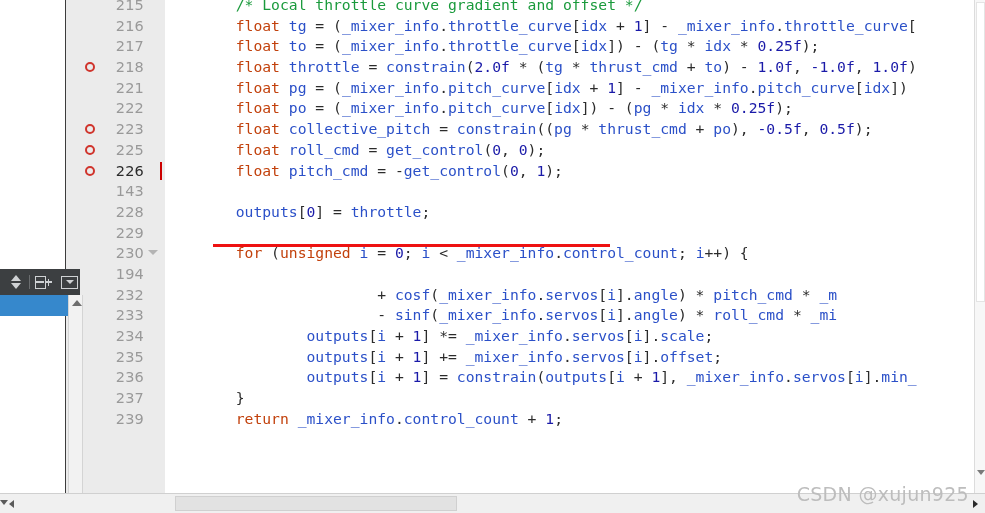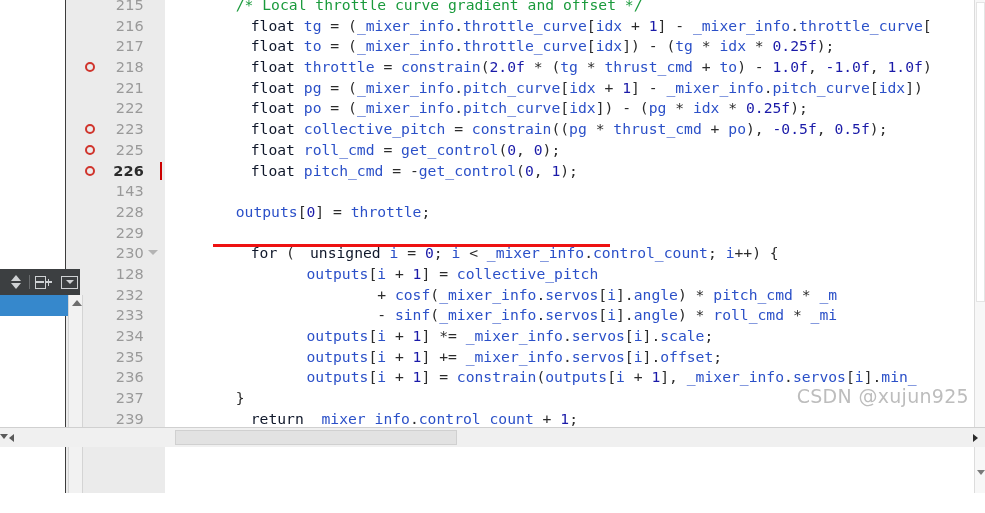--- a/index.html
+++ b/index.html
@@ -17,21 +17,21 @@
     width: 985px;
     height: 513px;
     background: #ffffff;
     overflow: hidden;
   }
 
   
   .editor {
     position: absolute;
     left: 0; top: 0;
-    width: 985px; height: 447px;
+    width: 985px; height: 513px;
     background: #ffffff;
   }
 
   
   .left-strip {
     position: absolute;
     left: 0; top: 0;
     width: 65px; height: 493px;
     background: #ffffff;
   }
@@ -81,21 +81,21 @@
     left: 66px;
     width: 78px;
     text-align: right;
     color: #999999;
     font-size: 14.5px;
     font-family: "DejaVu Sans", sans-serif;
     letter-spacing: .2px;
   }
   .lnum.current {
     color: #2b2b2b;
-    font-weight: bold;
+    font-weight: normal;
   }
 
   
   .bp {
     position: absolute;
     left: 85px;
     top: 5.2px;
     width: 10px; height: 10px;
     border: 2px solid #d0342c;
     border-radius: 50%;
@@ -127,21 +127,21 @@
     position: absolute;
     left: 165px;
     top: 0;
     white-space: pre;
     font-family: "DejaVu Sans Mono", monospace;
     font-size: 14.7px;
     color: #2a2a2a;
   }
 
   
-  .tok-kw   { color: #0f172a; margin-left: 15px; }        
+  .tok-kw   { color: #c2410c; }        
   .tok-id   { color: #2b50c8; }        
   .tok-num  { color: #1a1aa8; }        
   .tok-cmt  { color: #1a9a3c; }        
   .tok-pln  { color: #2b2b2b; }        
 
   
   .annot-underline {
     position: absolute;
     left: 213px;
     top: 244px;
@@ -322,21 +322,21 @@
     width: 0; height: 0;
     border-top: 4.5px solid transparent;
     border-bottom: 4.5px solid transparent;
     border-left: 5px solid #2a2a2a;
   }
 
   
   .watermark {
     position: absolute;
     right: 16px;
-    bottom: 40px;
+    bottom: 8px;
     color: #bdbdbd;
     font-size: 19px;
     font-family: "DejaVu Sans", sans-serif;
     letter-spacing: .3px;
     white-space: nowrap;
   }
 </style>
 </head>
 <body>
 
@@ -355,21 +355,21 @@
         <div class="row"><span class="bp"></span><span class="lnum">218</span><span class="ctext"><span class="tok-pln">        </span><span class="tok-kw">float</span><span class="tok-pln"> </span><span class="tok-id">throttle</span><span class="tok-pln"> = </span><span class="tok-id">constrain</span><span class="tok-pln">(</span><span class="tok-num">2.0f</span><span class="tok-pln"> * (</span><span class="tok-id">tg</span><span class="tok-pln"> * </span><span class="tok-id">thrust_cmd</span><span class="tok-pln"> + </span><span class="tok-id">to</span><span class="tok-pln">) - </span><span class="tok-num">1.0f</span><span class="tok-pln">, </span><span class="tok-num">-1.0f</span><span class="tok-pln">, </span><span class="tok-num">1.0f</span><span class="tok-pln">)</span></span></div>
         <div class="row"><span class="lnum">221</span><span class="ctext"><span class="tok-pln">        </span><span class="tok-kw">float</span><span class="tok-pln"> </span><span class="tok-id">pg</span><span class="tok-pln"> = (</span><span class="tok-id">_mixer_info</span><span class="tok-pln">.</span><span class="tok-id">pitch_curve</span><span class="tok-pln">[</span><span class="tok-id">idx</span><span class="tok-pln"> + </span><span class="tok-num">1</span><span class="tok-pln">] - </span><span class="tok-id">_mixer_info</span><span class="tok-pln">.</span><span class="tok-id">pitch_curve</span><span class="tok-pln">[</span><span class="tok-id">idx</span><span class="tok-pln">])</span></span></div>
         <div class="row"><span class="lnum">222</span><span class="ctext"><span class="tok-pln">        </span><span class="tok-kw">float</span><span class="tok-pln"> </span><span class="tok-id">po</span><span class="tok-pln"> = (</span><span class="tok-id">_mixer_info</span><span class="tok-pln">.</span><span class="tok-id">pitch_curve</span><span class="tok-pln">[</span><span class="tok-id">idx</span><span class="tok-pln">]) - (</span><span class="tok-id">pg</span><span class="tok-pln"> * </span><span class="tok-id">idx</span><span class="tok-pln"> * </span><span class="tok-num">0.25f</span><span class="tok-pln">);</span></span></div>
         <div class="row"><span class="bp"></span><span class="lnum">223</span><span class="ctext"><span class="tok-pln">        </span><span class="tok-kw">float</span><span class="tok-pln"> </span><span class="tok-id">collective_pitch</span><span class="tok-pln"> = </span><span class="tok-id">constrain</span><span class="tok-pln">((</span><span class="tok-id">pg</span><span class="tok-pln"> * </span><span class="tok-id">thrust_cmd</span><span class="tok-pln"> + </span><span class="tok-id">po</span><span class="tok-pln">), </span><span class="tok-num">-0.5f</span><span class="tok-pln">, </span><span class="tok-num">0.5f</span><span class="tok-pln">);</span></span></div>
         <div class="row"><span class="bp"></span><span class="lnum">225</span><span class="ctext"><span class="tok-pln">        </span><span class="tok-kw">float</span><span class="tok-pln"> </span><span class="tok-id">roll_cmd</span><span class="tok-pln"> = </span><span class="tok-id">get_control</span><span class="tok-pln">(</span><span class="tok-num">0</span><span class="tok-pln">, </span><span class="tok-num">0</span><span class="tok-pln">);</span></span></div>
         <div class="row"><span class="bp"></span><span class="lnum current">226</span><span class="ctext"><span class="tok-pln">        </span><span class="tok-kw">float</span><span class="tok-pln"> </span><span class="tok-id">pitch_cmd</span><span class="tok-pln"> = -</span><span class="tok-id">get_control</span><span class="tok-pln">(</span><span class="tok-num">0</span><span class="tok-pln">, </span><span class="tok-num">1</span><span class="tok-pln">);</span></span><span class="caret" style="left: 160px;"></span></div>
         <div class="row"><span class="lnum">143</span><span class="ctext"></span></div>
         <div class="row"><span class="lnum">228</span><span class="ctext"><span class="tok-pln">        </span><span class="tok-id">outputs</span><span class="tok-pln">[</span><span class="tok-num">0</span><span class="tok-pln">] = </span><span class="tok-id">throttle</span><span class="tok-pln">;</span></span></div>
         <div class="row"><span class="lnum">229</span><span class="ctext"></span></div>
         <div class="row"><span class="lnum">230</span><span class="fold"></span><span class="ctext"><span class="tok-pln">        </span><span class="tok-kw">for</span><span class="tok-pln"> (</span><span class="tok-kw">unsigned</span><span class="tok-pln"> </span><span class="tok-id">i</span><span class="tok-pln"> = </span><span class="tok-num">0</span><span class="tok-pln">; </span><span class="tok-id">i</span><span class="tok-pln"> &lt; </span><span class="tok-id">_mixer_info</span><span class="tok-pln">.</span><span class="tok-id">control_count</span><span class="tok-pln">; </span><span class="tok-id">i</span><span class="tok-pln">++) {</span></span></div>
-        <div class="row"><span class="lnum">128</span><span class="ctext"><span class="tok-pln">                </span><span class="tok-id">outputs</span><span class="tok-pln">[</span><span class="tok-id">i</span><span class="tok-pln"> + </span><span class="tok-num">1</span><span class="tok-pln">] = </span><span class="tok-id">collective_pitch</span></span></div>
+        <div class="row"><span class="lnum">194</span></div>
         <div class="row"><span class="lnum">232</span><span class="ctext"><span class="tok-pln">                        </span><span class="tok-pln">+ </span><span class="tok-id">cosf</span><span class="tok-pln">(</span><span class="tok-id">_mixer_info</span><span class="tok-pln">.</span><span class="tok-id">servos</span><span class="tok-pln">[</span><span class="tok-id">i</span><span class="tok-pln">].</span><span class="tok-id">angle</span><span class="tok-pln">) * </span><span class="tok-id">pitch_cmd</span><span class="tok-pln"> * </span><span class="tok-id">_m</span></span></div>
         <div class="row"><span class="lnum">233</span><span class="ctext"><span class="tok-pln">                        </span><span class="tok-pln">- </span><span class="tok-id">sinf</span><span class="tok-pln">(</span><span class="tok-id">_mixer_info</span><span class="tok-pln">.</span><span class="tok-id">servos</span><span class="tok-pln">[</span><span class="tok-id">i</span><span class="tok-pln">].</span><span class="tok-id">angle</span><span class="tok-pln">) * </span><span class="tok-id">roll_cmd</span><span class="tok-pln"> * </span><span class="tok-id">_mi</span></span></div>
         <div class="row"><span class="lnum">234</span><span class="ctext"><span class="tok-pln">                </span><span class="tok-id">outputs</span><span class="tok-pln">[</span><span class="tok-id">i</span><span class="tok-pln"> + </span><span class="tok-num">1</span><span class="tok-pln">] *= </span><span class="tok-id">_mixer_info</span><span class="tok-pln">.</span><span class="tok-id">servos</span><span class="tok-pln">[</span><span class="tok-id">i</span><span class="tok-pln">].</span><span class="tok-id">scale</span><span class="tok-pln">;</span></span></div>
         <div class="row"><span class="lnum">235</span><span class="ctext"><span class="tok-pln">                </span><span class="tok-id">outputs</span><span class="tok-pln">[</span><span class="tok-id">i</span><span class="tok-pln"> + </span><span class="tok-num">1</span><span class="tok-pln">] += </span><span class="tok-id">_mixer_info</span><span class="tok-pln">.</span><span class="tok-id">servos</span><span class="tok-pln">[</span><span class="tok-id">i</span><span class="tok-pln">].</span><span class="tok-id">offset</span><span class="tok-pln">;</span></span></div>
         <div class="row"><span class="lnum">236</span><span class="ctext"><span class="tok-pln">                </span><span class="tok-id">outputs</span><span class="tok-pln">[</span><span class="tok-id">i</span><span class="tok-pln"> + </span><span class="tok-num">1</span><span class="tok-pln">] = </span><span class="tok-id">constrain</span><span class="tok-pln">(</span><span class="tok-id">outputs</span><span class="tok-pln">[</span><span class="tok-id">i</span><span class="tok-pln"> + </span><span class="tok-num">1</span><span class="tok-pln">], </span><span class="tok-id">_mixer_info</span><span class="tok-pln">.</span><span class="tok-id">servos</span><span class="tok-pln">[</span><span class="tok-id">i</span><span class="tok-pln">].</span><span class="tok-id">min_</span></span></div>
         <div class="row"><span class="lnum">237</span><span class="ctext"><span class="tok-pln">        }</span></span></div>
         <div class="row"><span class="lnum">239</span><span class="ctext"><span class="tok-pln">        </span><span class="tok-kw">return</span><span class="tok-pln"> </span><span class="tok-id">_mixer_info</span><span class="tok-pln">.</span><span class="tok-id">control_count</span><span class="tok-pln"> + </span><span class="tok-num">1</span><span class="tok-pln">;</span></span></div>
       </div>
 
     <div class="annot-underline"></div>

